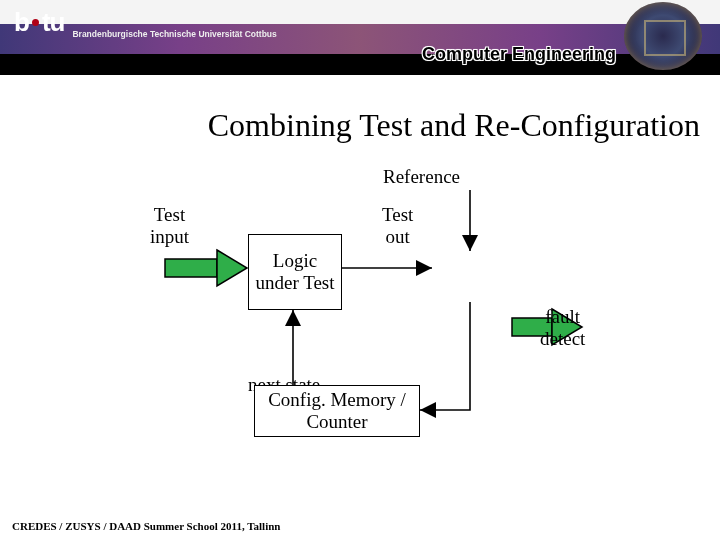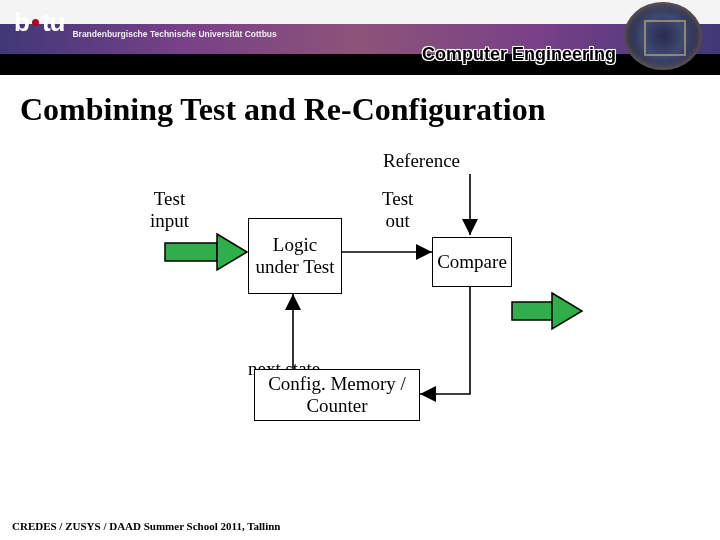--- a/index.html
+++ b/index.html
@@ -82,24 +82,24 @@
     font-weight: 700;
     font-size: 18px;
     color: #000;
     text-shadow:
       -1px -1px 0 #fff, 1px -1px 0 #fff,
       -1px 1px 0 #fff, 1px 1px 0 #fff,
       0 0 2px #fff;
     z-index: 4;
   }
   .slide-title {
-    margin: 16px 20px 6px 20px;
-    text-align: left;
+    margin: 32px 20px 6px 20px;
+    text-align: right;
     font-size: 32px;
-    font-weight: 700;
+    font-weight: 400;
   }
   .canvas {
     position: relative;
     width: 720px;
     height: 360px;
     padding-left: 24px;
   }
   .lbl {
     position: absolute;
     font-size: 19px;
@@ -178,31 +178,30 @@
     <path d="M470 152 L470 260 L420 260" fill="none" stroke="#000" stroke-width="1.6" marker-end="url(#ah)"></path>
 
     <path d="M293 242 L293 160" fill="none" stroke="#000" stroke-width="1.6" marker-end="url(#ah)"></path>
   </svg>
 
   <div class="lbl" style="left:383px; top:16px;">Reference</div>
   <div class="lbl" style="left:150px; top:54px;">Test
 input</div>
   <div class="lbl" style="left:382px; top:54px;">Test
 out</div>
+  <div class="lbl" style="left:540px; top:156px;">fault
+detect</div>
   <div class="lbl" style="left:248px; top:196px;margin-top:28px;">next state</div>
 
   <div class="box" style="left:248px; top:84px; width:92px; height:74px;">
     <span>Logic
 under
 Test</span>
   </div>
 
-  <div class="box" style="left:432px; top:103px; width:78px; height:48px;">
-    <span>Compare</span>
-  </div>
 
   <div class="box" style="left:254px; top:235px; width:164px; height:50px;">
     <span>Config. Memory /
 Counter</span>
   </div>
 
 </div>
 
 <div class="footer">CREDES / ZUSYS / DAAD Summer School 2011, Tallinn</div>
 

